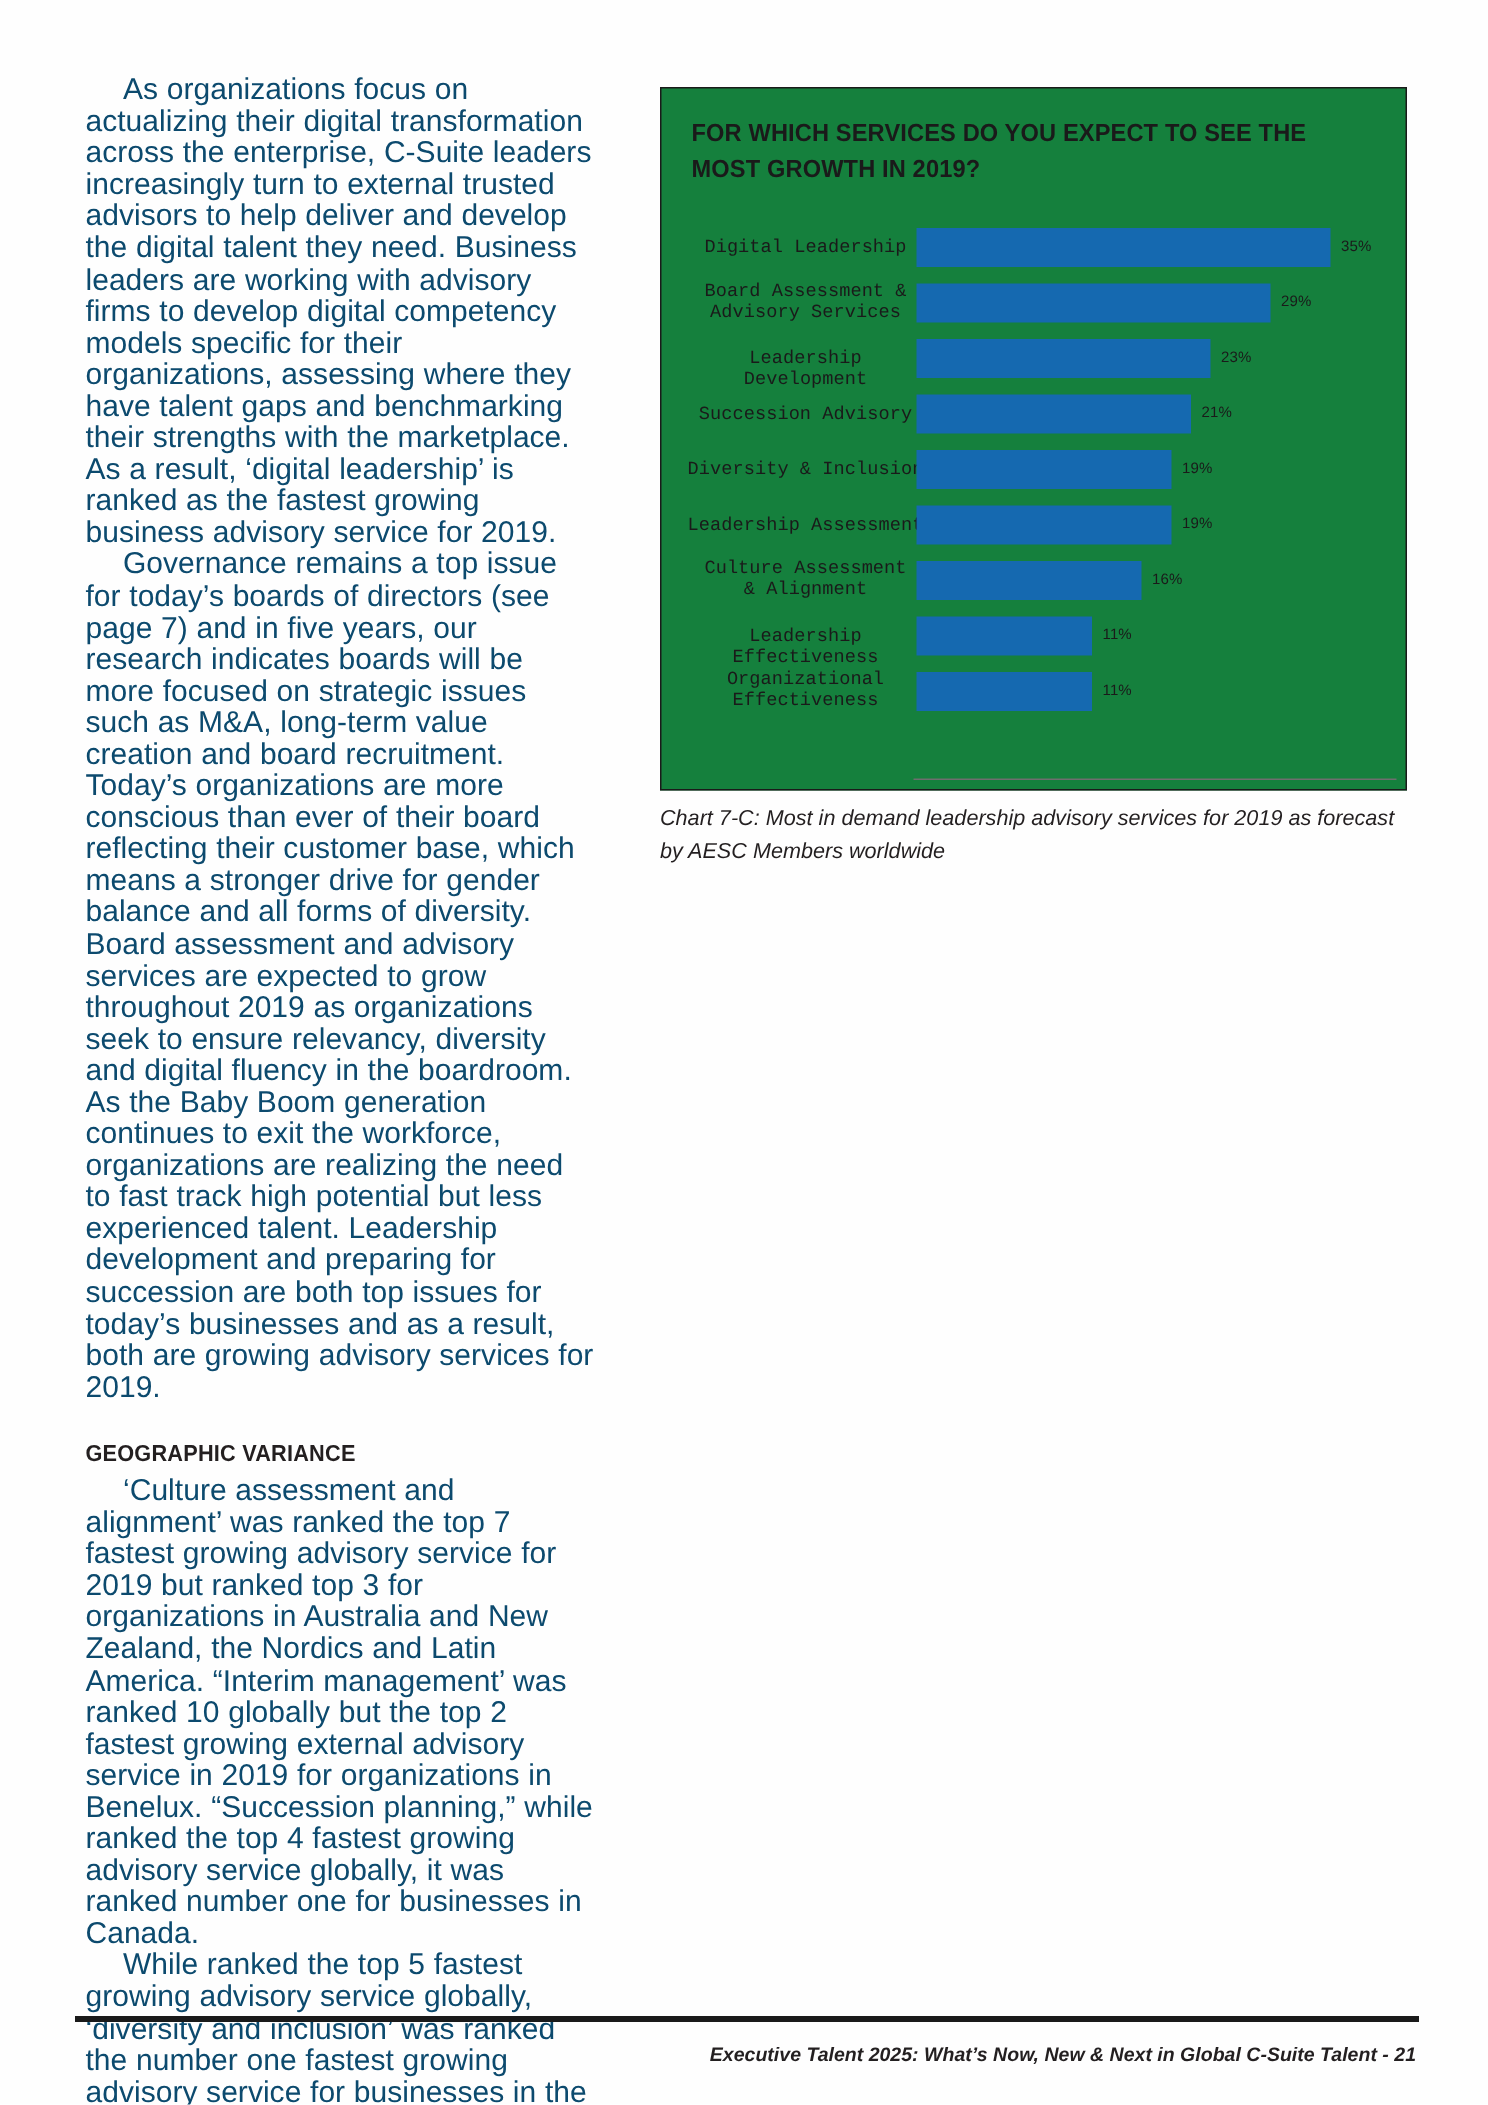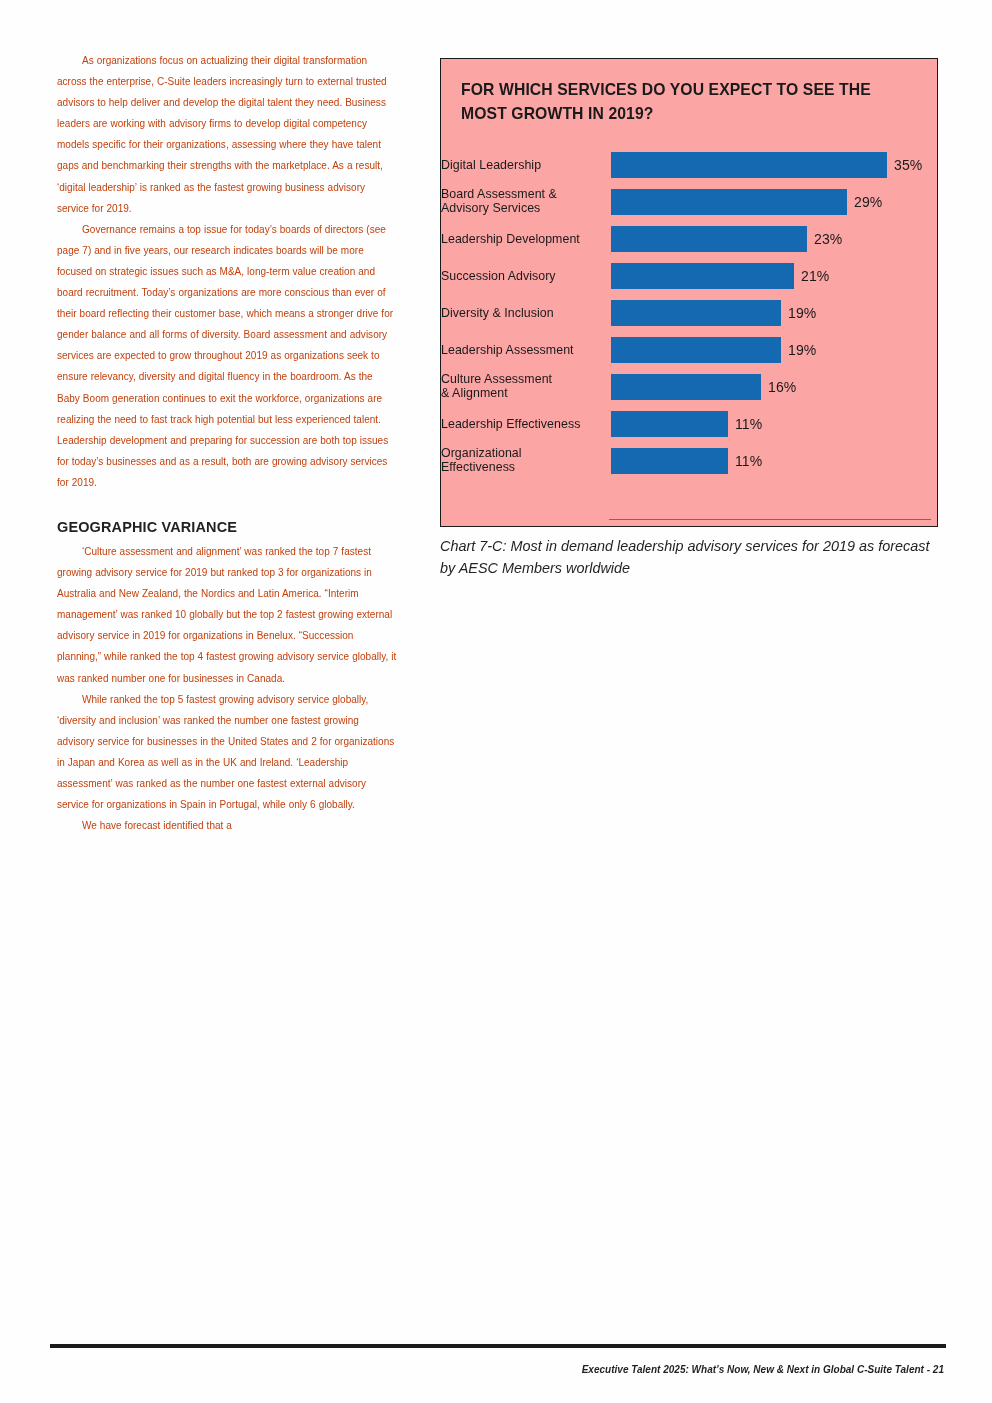--- a/index.html
+++ b/index.html
@@ -25,26 +25,26 @@
   }
 
   
   #text-column {
     position: absolute;
     left: 57px;
     top: 50px;
     width: 340px;
   }
   .body-par {
-    font-size: 10px;
+    font-size: 20px;
     line-height: 21.1px;
     letter-spacing: 0.02px;
     text-indent: 25px;
     margin: 0 0 0 0;
-    color: #c2410c;
+    color: #0c4a6e;
     text-align: left;
     word-spacing: 0.2px;
   }
   .section-heading {
     font-size: 15.4px;
     line-height: 20px;
     font-weight: 700;
     letter-spacing: 0.15px;
     margin: 24px 0 4px 0;
     color: #231f20;
@@ -54,21 +54,21 @@
   }
 
   
   #chart-panel {
     position: absolute;
     left: 440px;
     top: 58px;
     width: 498px;
     height: 469px;
     border: 1.6px solid #1a1a1a;
-    background: #fca5a5;
+    background: #15803d;
     box-sizing: border-box;
   }
   #chart-title {
     position: absolute;
     left: 20px;
     top: 18px;
     width: 440px;
     font-size: 16.4px;
     line-height: 24px;
     font-weight: 700;
@@ -85,41 +85,42 @@
     height: 372px;
   }
   .bar-row {
     position: absolute;
     left: 0;
     width: 100%;
     height: 37px;
   }
   .bar-label {
     position: absolute;
-    left: 0;
+    left: 16px;
     width: 160px;
-    text-align: left;
+    text-align: center;
     font-size: 12.4px;
     line-height: 14.4px;
     color: #1a1a1a;
     letter-spacing: 0.05px;
+    font-family: Liberation Mono, monospace;
   }
   .bar-label.one-line { top: 11px; }
   .bar-label.two-line { top: 3px; }
   .bar-rect {
     position: absolute;
     left: 170px;
     top: 5px;
     height: 26px;
     background: #1569b0;
   }
   .bar-value {
     position: absolute;
     top: 9px;
-    font-size: 14px;
+    font-size: 10px;
     line-height: 18px;
     color: #1a1a1a;
     letter-spacing: 0.1px;
     white-space: nowrap;
   }
   #axis-baseline {
     position: absolute;
     left: 168px;
     bottom: 0px;
     width: 322px;
@@ -146,21 +147,21 @@
     left: 50px;
     top: 1344px;
     width: 896px;
     height: 4.2px;
     background: #1a1a1a;
   }
   #footer-text {
     position: absolute;
     right: 48px;
     top: 1360px;
-    font-size: 10px;
+    font-size: 13px;
     line-height: 20px;
     font-style: italic;
     font-weight: 700;
     color: #231f20;
     letter-spacing: 0.01px;
     white-space: nowrap;
   }
 </style>
 </head>
 <body>

